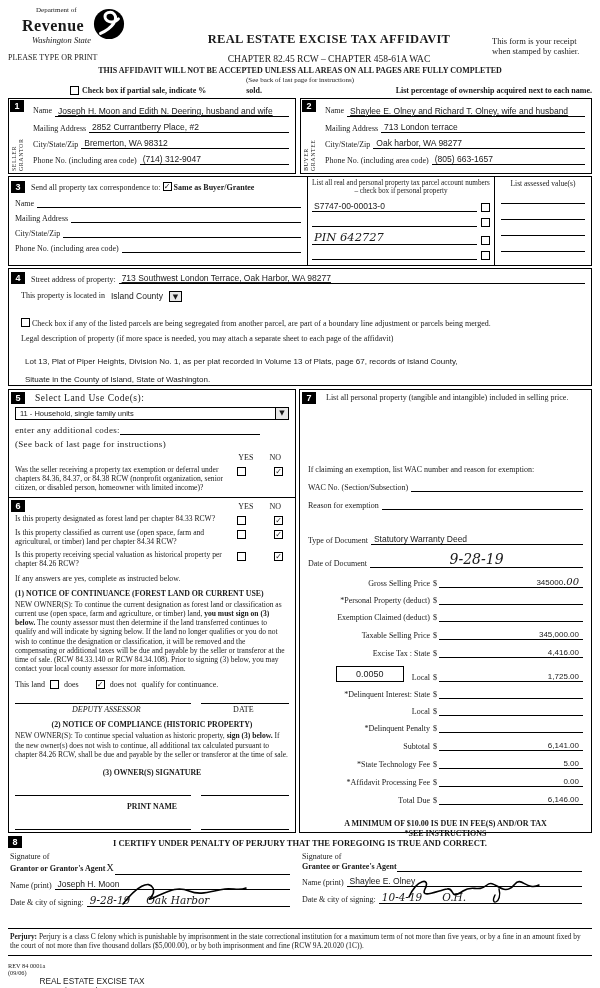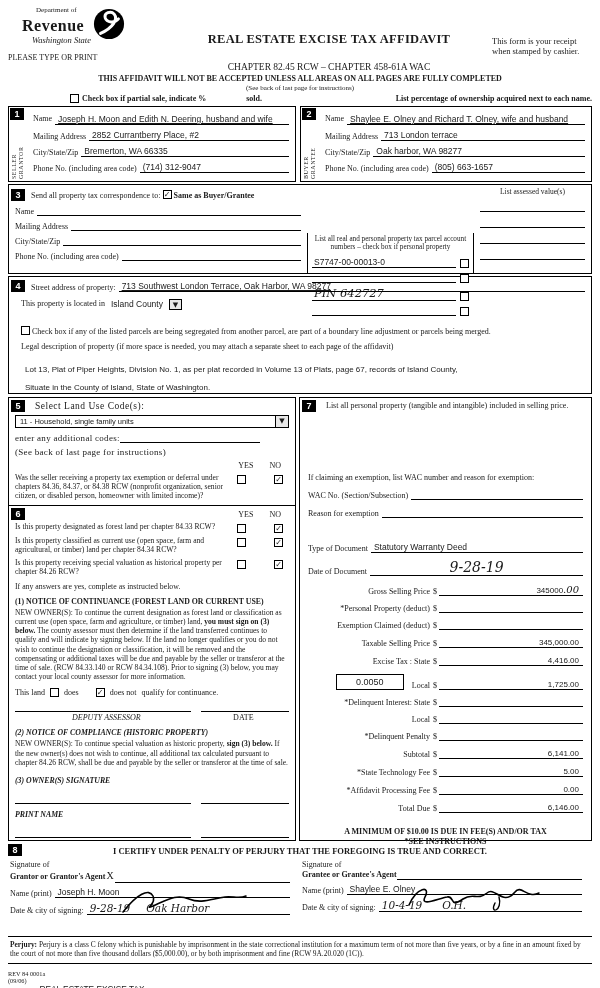--- a/index.html
+++ b/index.html
@@ -13,33 +13,33 @@
            font-family:"Liberation Sans", sans-serif; }
   .cb { display:inline-block; width:9px; height:9px; border:1px solid #000; font-size:8px;
         line-height:8px; text-align:center; vertical-align:-1px; background:#fff;
         font-family:"DejaVu Sans", sans-serif; overflow:hidden; }
   .val { font-family:"Liberation Sans", sans-serif; font-size:8.5px; }
   .hand { font-family:"DejaVu Serif", serif; font-style:italic; font-size:11.5px; }
   .frow { display:flex; align-items:flex-end; margin-top:7px; }
   .flabel { white-space:nowrap; padding-right:3px; }
   .fline { flex:1; border-bottom:1px solid #000; padding:0 3px; min-height:9px; }
   .b { font-weight:bold; }
-  .ctr { text-align:left;font-style:italic; }
+  .ctr { text-align:center; }
 
   
   .h-top { display:flex; }
   .h-left { width:158px; }
   .logo { display:flex; align-items:flex-start; padding-left:14px; }
   .logo-text .dept { font-size:7px; padding-left:14px; }
   .logo-text .rev  { font-size:16px; font-weight:bold; letter-spacing:0.5px; }
   .logo-text .st   { font-style:italic; font-size:8.5px; padding-left:10px; }
   .please-type { margin-top:8px; font-size:8px; }
   .h-center { flex:1; text-align:center; padding-top:26px; }
   .h-title { font-weight:bold; font-size:12.5px; letter-spacing:0.3px; }
-  .h-chapter { font-size:9.5px; margin-top:15px;text-align:center; }
+  .h-chapter { font-size:9.5px; margin-top:7px;text-align:center; }
   .h-right { width:100px; font-size:8.5px; padding-top:30px; }
   .warning { text-align:center; font-weight:bold; font-size:8px; margin-top:2px; }
   .see-back { text-align:center; font-size:7px; margin-top:1px; }
   .partial-row { display:flex; align-items:flex-end; margin-top:2px; padding-left:62px; font-size:8px; }
   .partial-row .gap1 { width:40px; }
   .partial-row .gap2 { flex:1; }
 
   
   .party-row { display:flex; margin-top:3px; }
   .partybox { border:1px solid #000; position:relative; padding:2px 6px 4px 24px; height:76px; }
@@ -51,21 +51,21 @@
            line-height:7px; }
   .wrapval { flex:1; border-bottom:1px solid #000; padding:0 3px;
              font-family:"Liberation Sans", sans-serif; font-size:8.5px;
              text-decoration:underline; min-height:9px; }
   .partybox .frow { margin-top:5px; }
 
   
   .sec3 { border:1px solid #000; margin-top:2px; height:90px; display:flex; }
   .s3a { width:298px; padding:2px 6px 2px 2px; }
   .s3a .frow { margin-top:6px; margin-left:4px; }
-  .s3b { width:167px; border-left:1px solid #000; border-right:1px solid #000; padding:2px 4px;margin-top:48px; }
+  .s3b { width:188px; border-left:1px solid #000; border-right:1px solid #000; padding:2px 4px; }
   .s3b .hdr { font-size:7.2px; text-align:center; line-height:1.15; }
   .prow { display:flex; align-items:flex-end; margin-top:5px; }
   .pline { flex:1; border-bottom:1px solid #000; min-height:10px; padding:0 2px; }
   .prow .cb { margin-left:4px; }
   .s3c { flex:1; padding:2px 6px; }
   .s3c .hdr { font-size:7.5px; text-align:center; }
   .aline { border-bottom:1px solid #000; min-height:10px; margin-top:6px; }
 
   
   .sec4 { border:1px solid #000; margin-top:2px; height:118px; padding:3px 6px 2px 2px; }
@@ -197,21 +197,21 @@
       <div class="frow" style="align-items:flex-start;">
         <span class="flabel">Name</span>
         <span class="wrapval">Joseph H. Moon and Edith N. Deering, husband and wife</span>
       </div>
       <div class="frow">
         <span class="flabel">Mailing Address</span>
         <span class="fline val">2852 Currantberry Place, #2</span>
       </div>
       <div class="frow">
         <span class="flabel">City/State/Zip</span>
-        <span class="fline val">Bremerton, WA 66335</span>
+        <span class="fline val">Bremerton, WA 98312</span>
       </div>
       <div class="frow">
         <span class="flabel">Phone No. (including area code)</span>
         <span class="fline val">(714) 312-9047</span>
       </div>
     </div>
     <div class="partybox pb2">
       <span class="badge">2</span>
       <div class="vwrap">
         <span class="vtext">BUYER</span>

